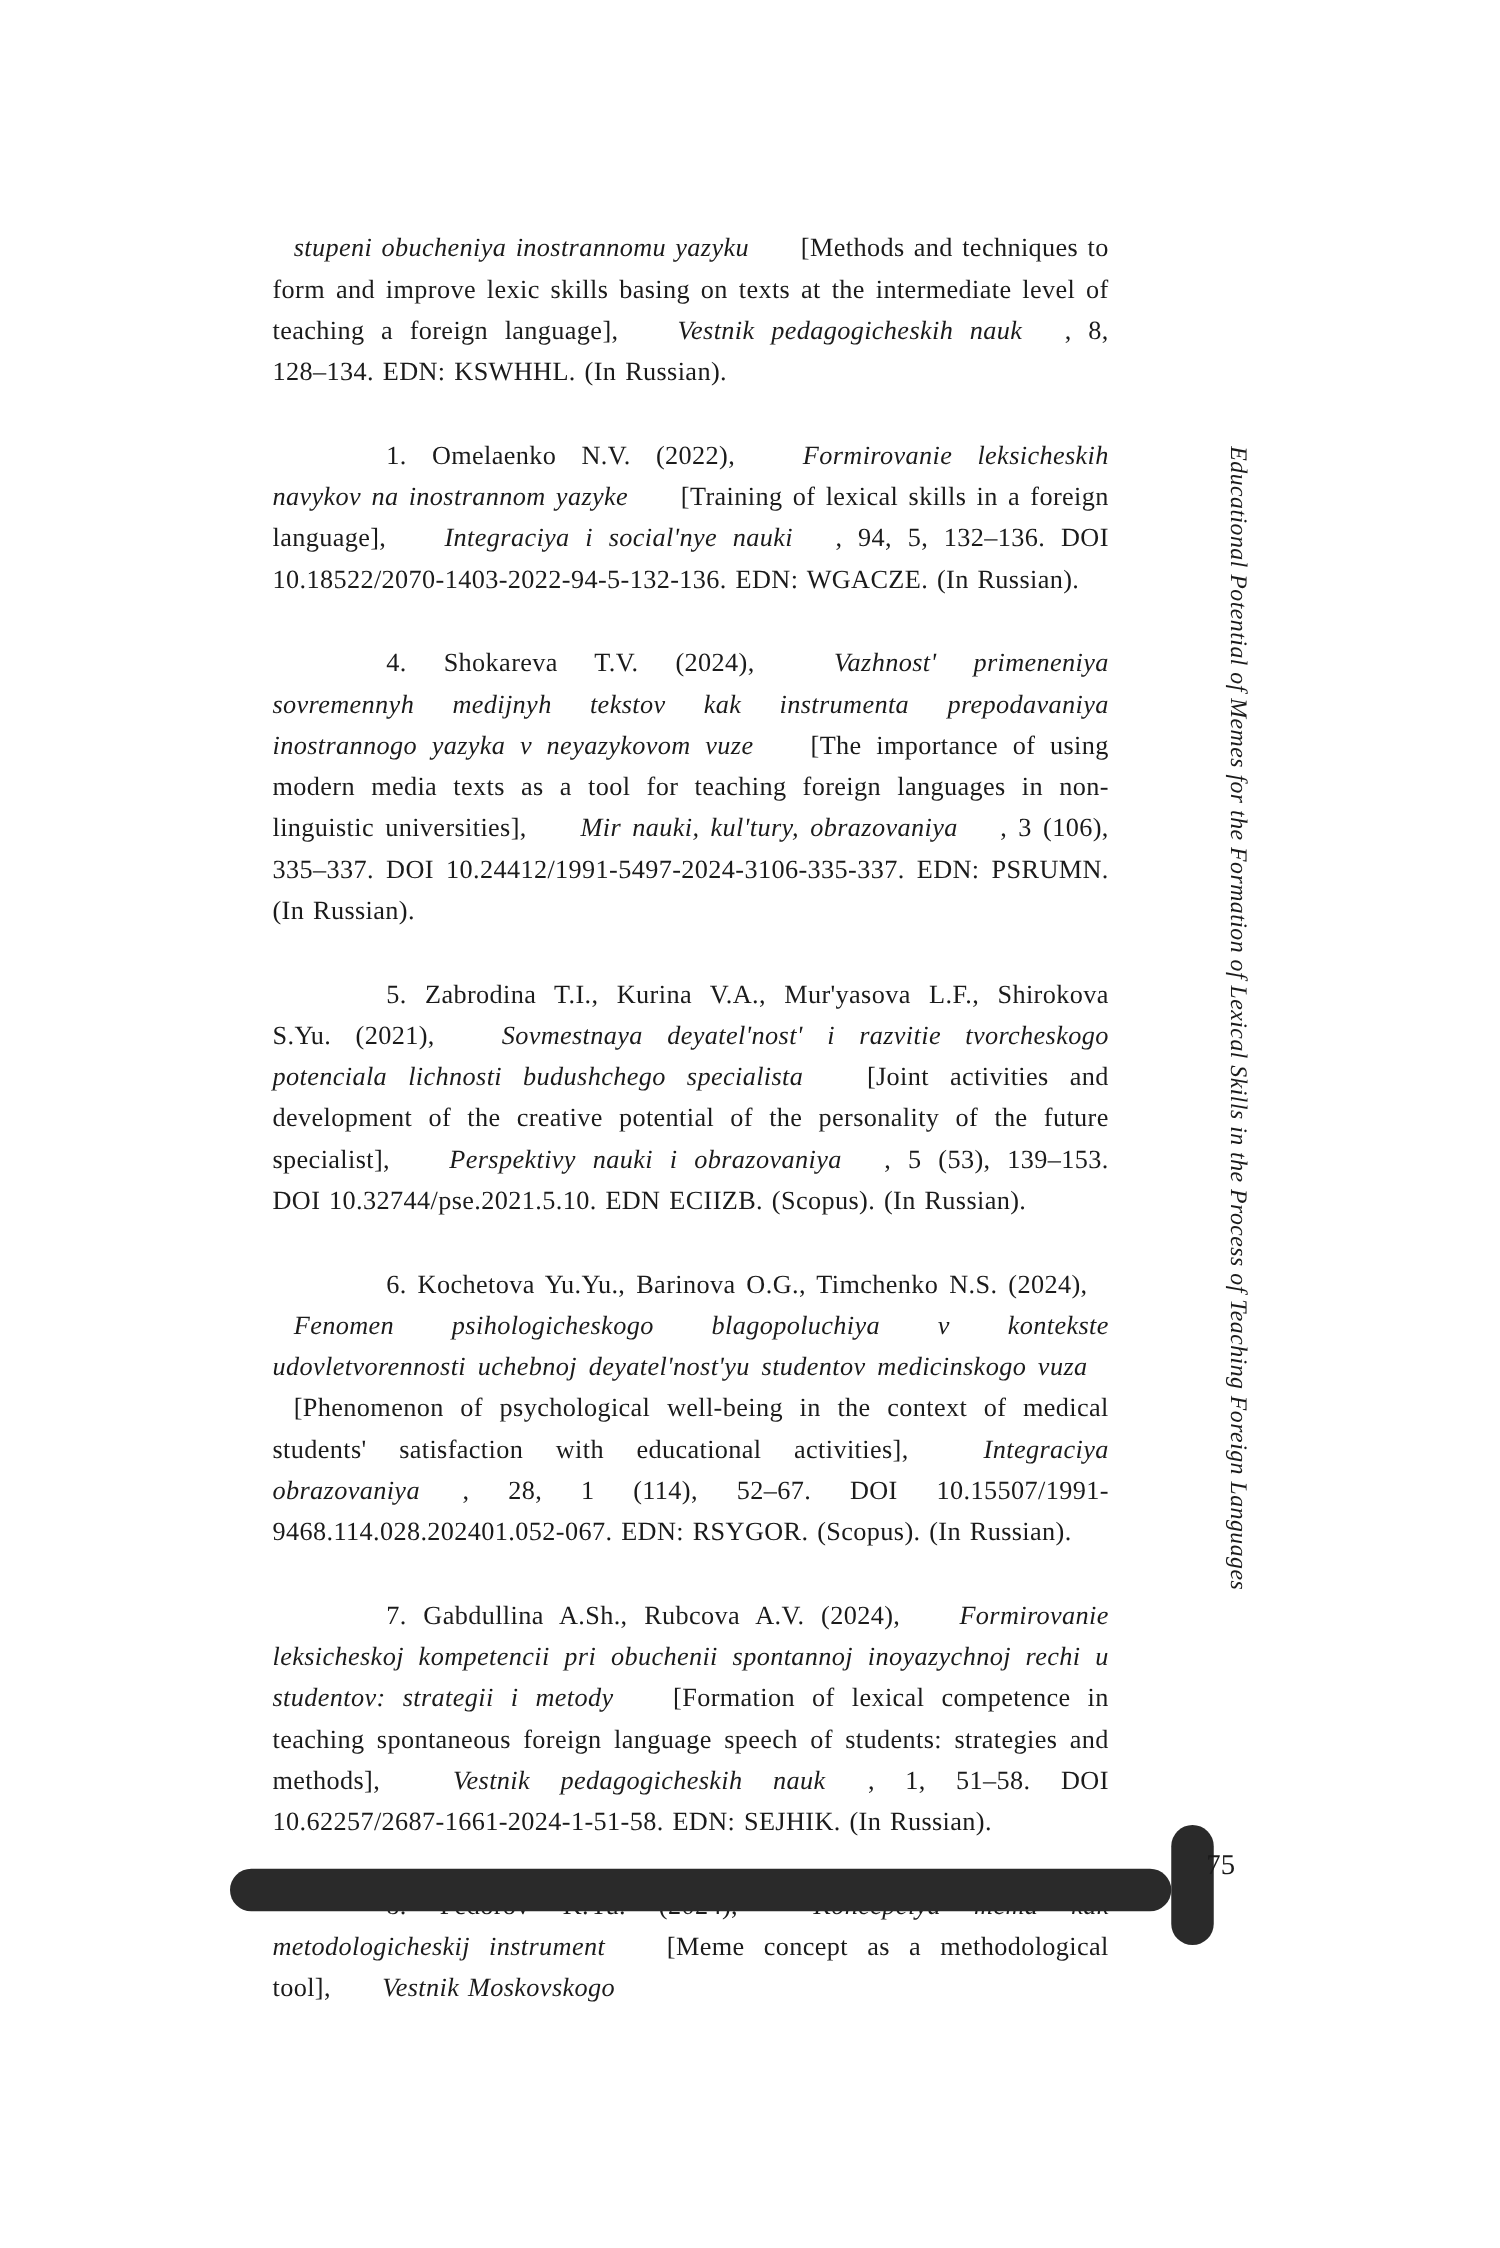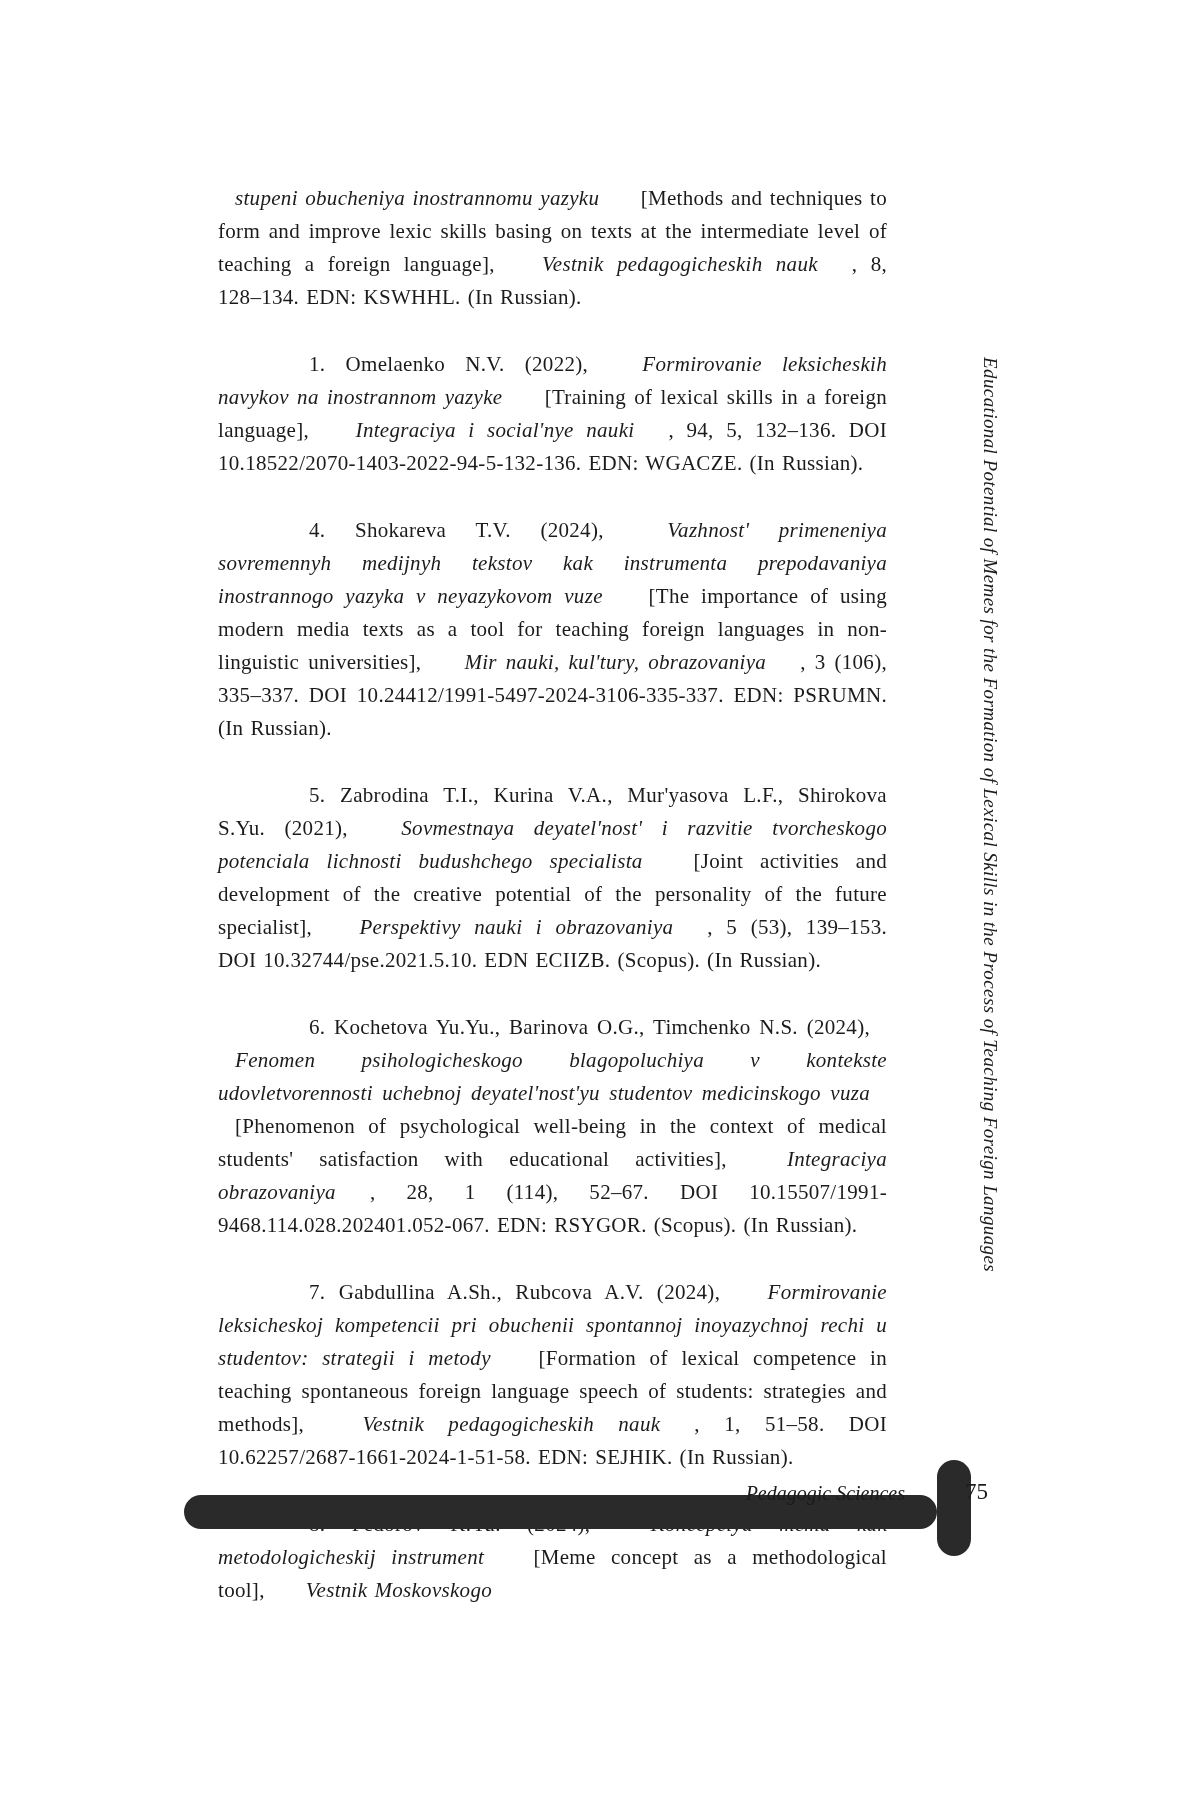--- a/index.html
+++ b/index.html
@@ -90,19 +90,18 @@
       <p class="indented"><span>5. Zabrodina T.I., Kurina V.A., Mur'yasova L.F., Shirokova S.Yu. (2021), </span><em>Sovmestnaya deyatel'nost' i razvitie tvorcheskogo potenciala lichnosti budushchego specialista </em><span>[Joint activities and development of the creative potential of the personality of the future specialist], </span><em>Perspektivy nauki i obrazovaniya</em><span>, 5 (53), 139–153. DOI 10.32744/pse.2021.5.10. EDN ECIIZB. (Scopus). (In Russian).</span></p>
       <p class="indented"><span>6. Kochetova Yu.Yu., Barinova O.G., Timchenko N.S. (2024), </span><em>Fenomen psihologicheskogo blagopoluchiya v kontekste udovletvorennosti uchebnoj deyatel'nost'yu studentov medicinskogo vuza </em><span>[Phenomenon of psychological well-being in the context of medical students' satisfaction with educational activities], </span><em>Integraciya obrazovaniya</em><span>, 28, 1 (114), 52–67. DOI 10.15507/1991-9468.114.028.202401.052-067. EDN: RSYGOR. (Scopus). (In Russian).</span></p>
       <p class="indented"><span>7. Gabdullina A.Sh., Rubcova A.V. (2024), </span><em>Formirovanie leksicheskoj kompetencii pri obuchenii spontannoj inoyazychnoj rechi u studentov: strategii i metody </em><span>[Formation of lexical competence in teaching spontaneous foreign language speech of students: strategies and methods], </span><em>Vestnik pedagogicheskih nauk</em><span>, 1, 51–58. DOI 10.62257/2687-1661-2024-1-51-58. EDN: SEJHIK. (In Russian).</span></p>
       <p class="indented"><span>8. Fedorov K.Yu. (2024), </span><em>Koncepciya mema kak metodologicheskij instrument </em><span>[Meme concept as a methodological tool], </span><em>Vestnik Moskovskogo</em></p>
     </div>
 
   <div class="sidebar-title">Educational Potential of Memes for the Formation of Lexical Skills in the Process of Teaching Foreign Languages</div>
 
   <div class="footer-rule"></div>
 
-  <div class="footer-label">Pedagogic Sciences</div>
 
   <div class="vertical-rule"></div>
 
   <div class="page-number">75</div>
 
 </div>
 
 </body></html>

